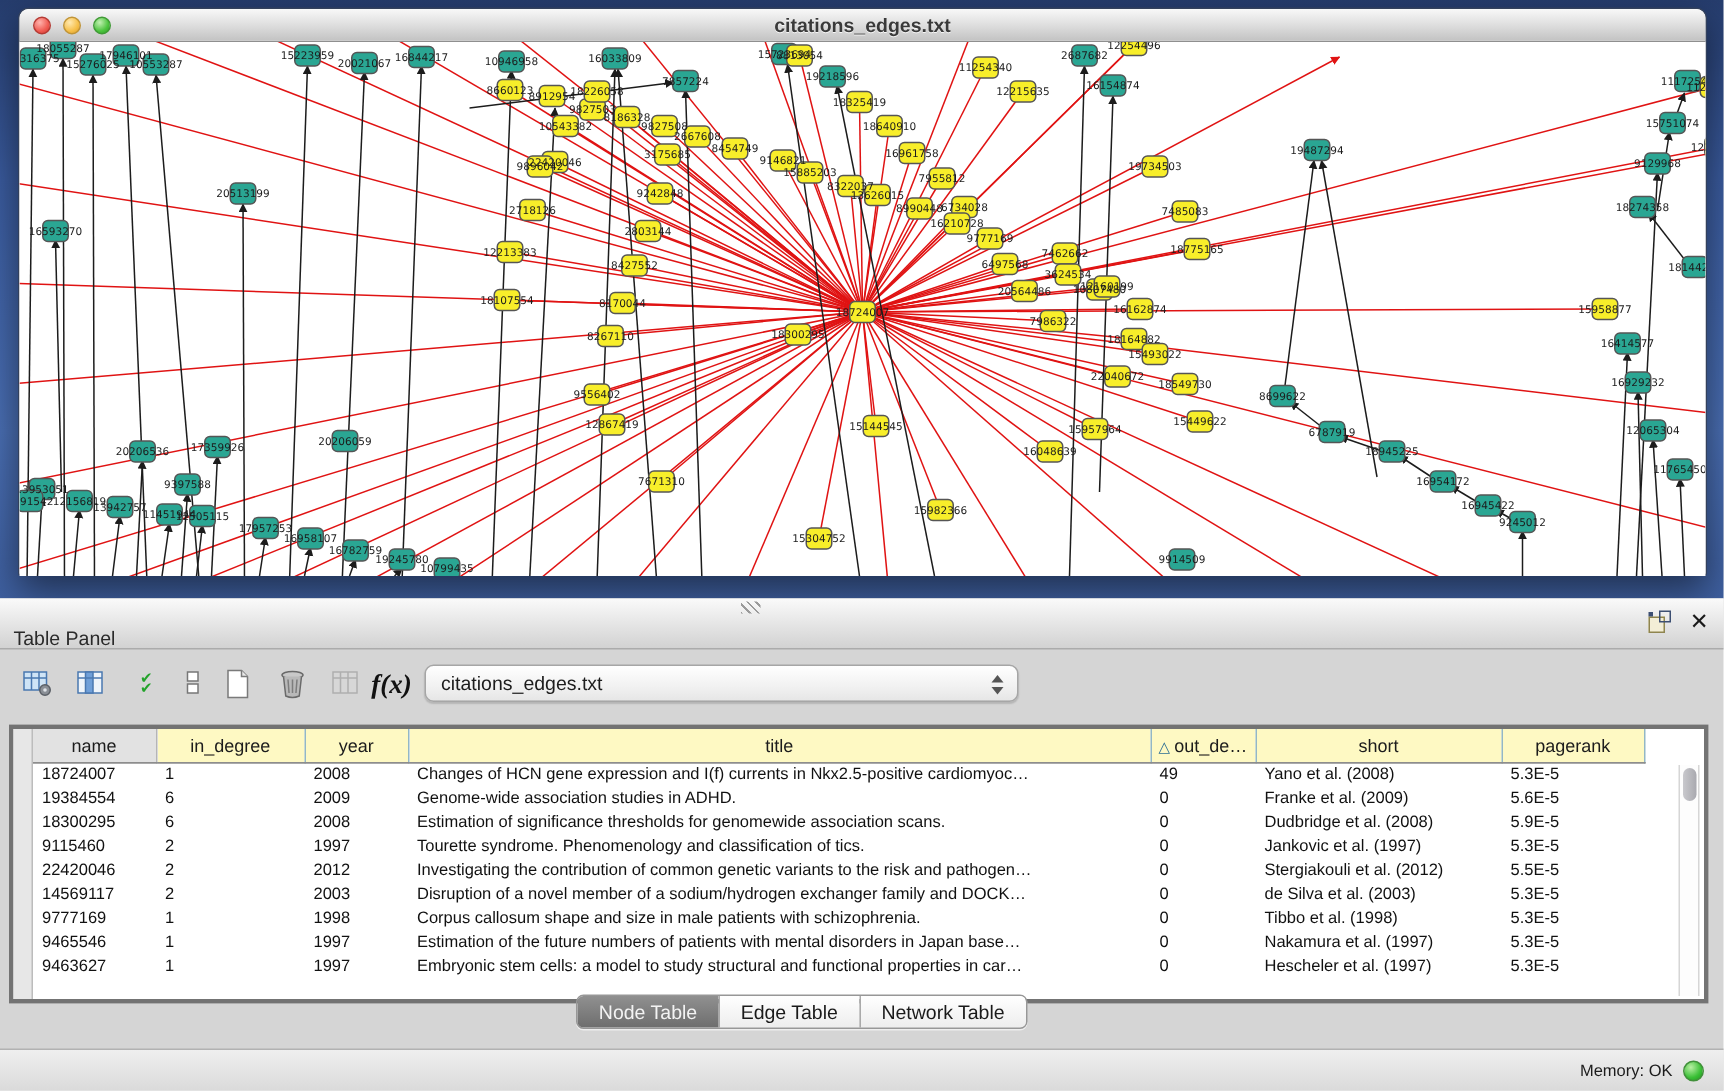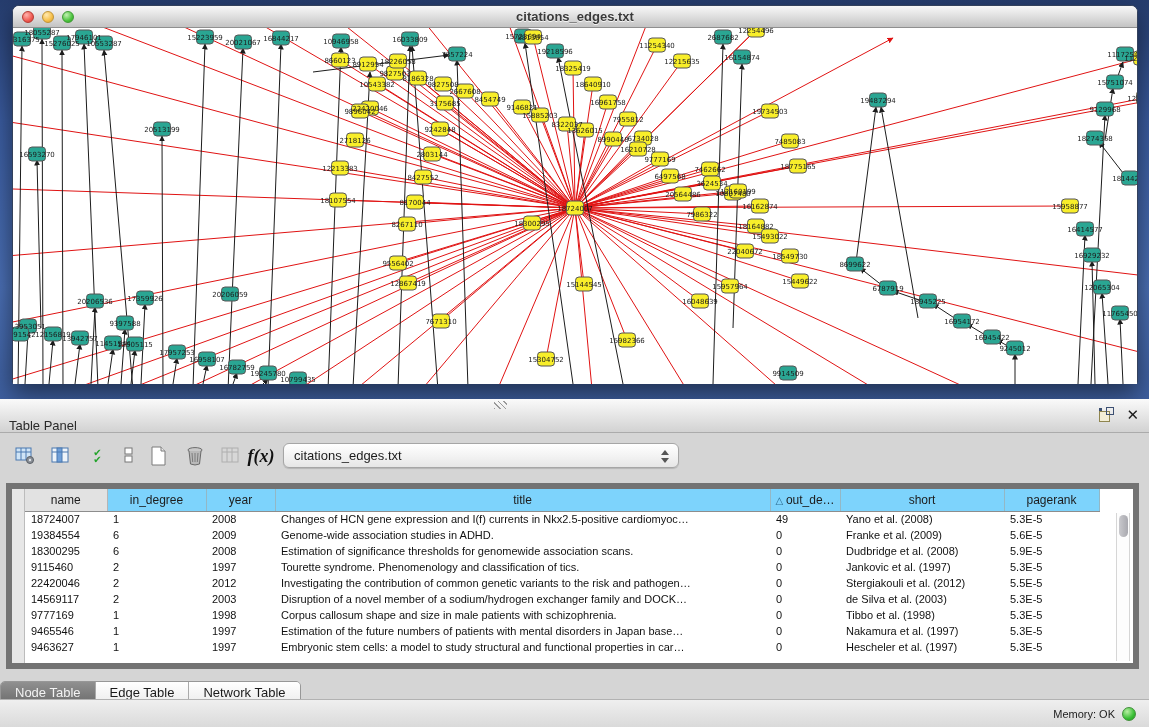--- a/index.html
+++ b/index.html
@@ -53,37 +53,37 @@
     background:linear-gradient(#ffffff,#f1f1f1 60%,#e6e6e6); border:1px solid #a6a6a6;
     border-radius:6px; box-shadow:0 1px 1px rgba(0,0,0,.15); }
   .combo-text { position:absolute; left:10px; top:4px; font-size:13px; color:#1c1c1c; }
   .combo-arrows { position:absolute; right:9px; top:5px; width:9px; height:15px; }
   .combo-arrows:before { content:""; position:absolute; left:1px; top:1px;
     border-left:4px solid transparent; border-right:4px solid transparent; border-bottom:5px solid #555; }
   .combo-arrows:after { content:""; position:absolute; left:1px; bottom:1px;
     border-left:4px solid transparent; border-right:4px solid transparent; border-top:5px solid #555; }
 
   .table-wrap { position:absolute; left:6px; top:84px; width:1133px; height:186px;
-    background:#fff; border:6px solid #737373; }
+    background:#fff; border:3px solid #737373; }
   .margin-strip { position:absolute; left:0; top:0; bottom:0; width:13px;
     background:#e7e7e7; border-right:1px solid #bcbcbc; }
   .grid { position:absolute; left:13px; top:0; border-collapse:collapse; table-layout:fixed; }
   .grid th { height:22px; font-size:12px; font-weight:normal; color:#1c1c1c;
-    background:#7dd3fc; border-right:1px solid #93b7c5; border-bottom:1px solid #8d8d8d;
+    background:#fef9c3; border-right:1px solid #93b7c5; border-bottom:1px solid #8d8d8d;
     text-align:center; overflow:hidden; white-space:nowrap; }
   .grid th.gray { background:#e2e2e2; border-right:1px solid #b5b5b5; }
   .grid th .sort { color:#2e6f94; font-size:10px; }
   .grid td { height:16px; font-size:11px; color:#111; padding:0 4px 0 6px;
     white-space:nowrap; overflow:hidden; }
   .vscroll { position:absolute; right:3px; top:24px; bottom:2px; width:14px;
     background:#fdfdfd; border-left:1px solid #d6d6d6; border-right:1px solid #d6d6d6; }
   .vscroll .thumb { position:absolute; left:2px; top:2px; width:9px; height:22px;
     background:linear-gradient(90deg,#c9c9cd,#a9a9af); border-radius:5px; }
 
-  .tabs { position:absolute; left:0; top:282px; width:1069px; height:24px; }
+  .tabs { position:absolute; left:0; top:264px; width:1069px; height:24px; text-align:center; }
   .tabwrap { display:inline-flex; border:1px solid #979797; border-radius:5px;
     overflow:hidden; box-shadow:0 1px 0 rgba(255,255,255,.6); }
   .tab { font-size:13px; line-height:21px; padding:0 14px;
     background:linear-gradient(#ffffff,#ededed); color:#1a1a1a; }
   .tab + .tab { border-left:1px solid #aaa; }
   .tab.sel { background:linear-gradient(#909090,#6e6e6e); color:#f3f3f3; }
 
   .statusbar { position:absolute; left:0; bottom:0; width:1149px; height:28px;
     background:linear-gradient(#efefef,#dadada); border-top:1px solid #b2b2b2; }
   .mem { position:absolute; right:34px; top:8px; font-size:11px; color:#1c1c1c; }

